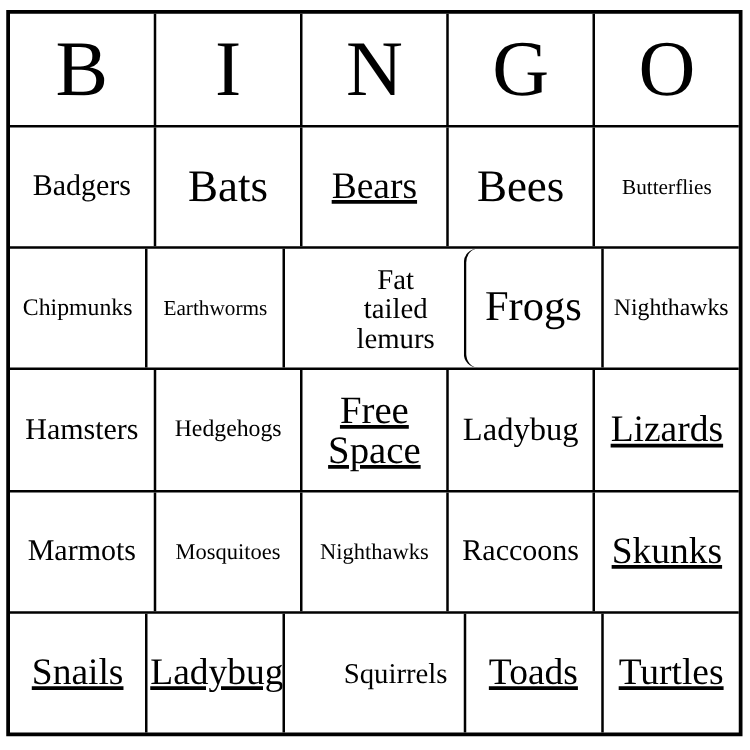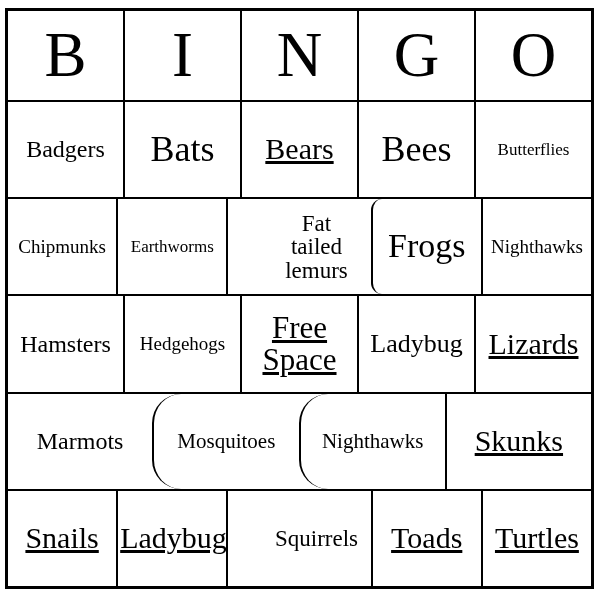--- a/index.html
+++ b/index.html
@@ -70,21 +70,21 @@
     width: 100%;
   }
 
   .fs-xxl  { font-size: 36px; align-items: center; }
   .fs-xl   { font-size: 34px; border-radius: 11px; }
   .fs-lg   { font-size: 31px; text-decoration: underline; }
   .fs-md   { font-size: 30px; text-decoration: underline; }
   .fs-sm   { font-size: 26px; }
   .fs-xs   { font-size: 24px; }
   .fs-xxs  { font-size: 23px; padding-left: 36px; }
-  .fs-mini { font-size: 21px; border-radius: 29px; }
+  .fs-mini { font-size: 18px; }
   .fs-tiny { font-size: 19px; }
   .fs-nano { font-size: 17px; }
 
   .multiline .text { white-space: pre-line; }
 </style>
 </head>
 <body>
 
 <div id="card">
 
@@ -166,20 +166,23 @@
   <div class="row body">
     <div class="cell fs-xs">
       <span class="text">Marmots</span>
     </div>
     <div class="cell fs-mini">
       <span class="text">Mosquitoes</span>
     </div>
     <div class="cell fs-mini">
       <span class="text">Nighthawks</span>
     </div>
+    <div class="cell fs-xs">
+      <span class="text">Raccoons</span>
+    </div>
     <div class="cell fs-md">
       <span class="text">Skunks</span>
     </div>
   </div>
 
   <div class="row body">
     <div class="cell fs-md">
       <span class="text">Snails</span>
     </div>
     <div class="cell fs-md">

